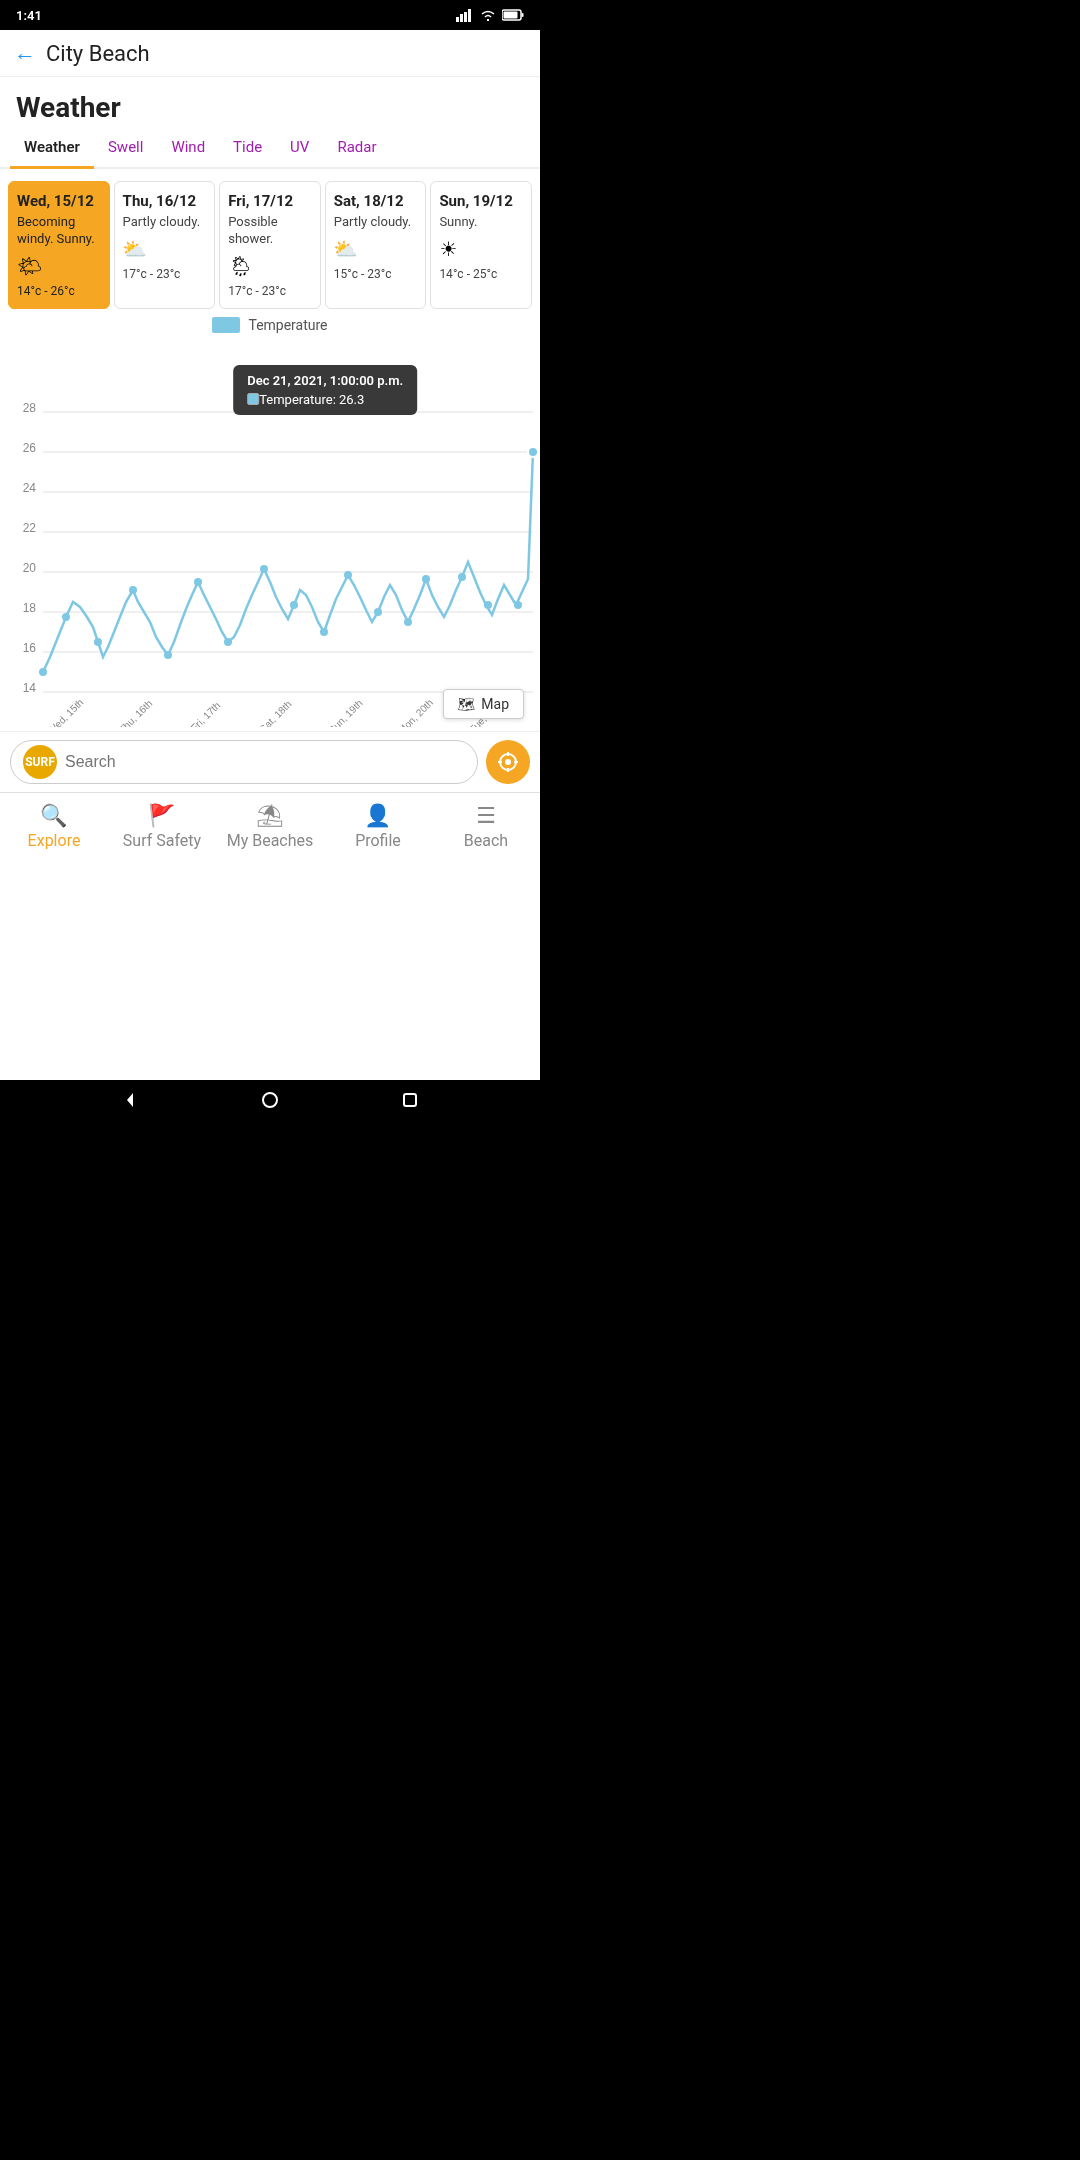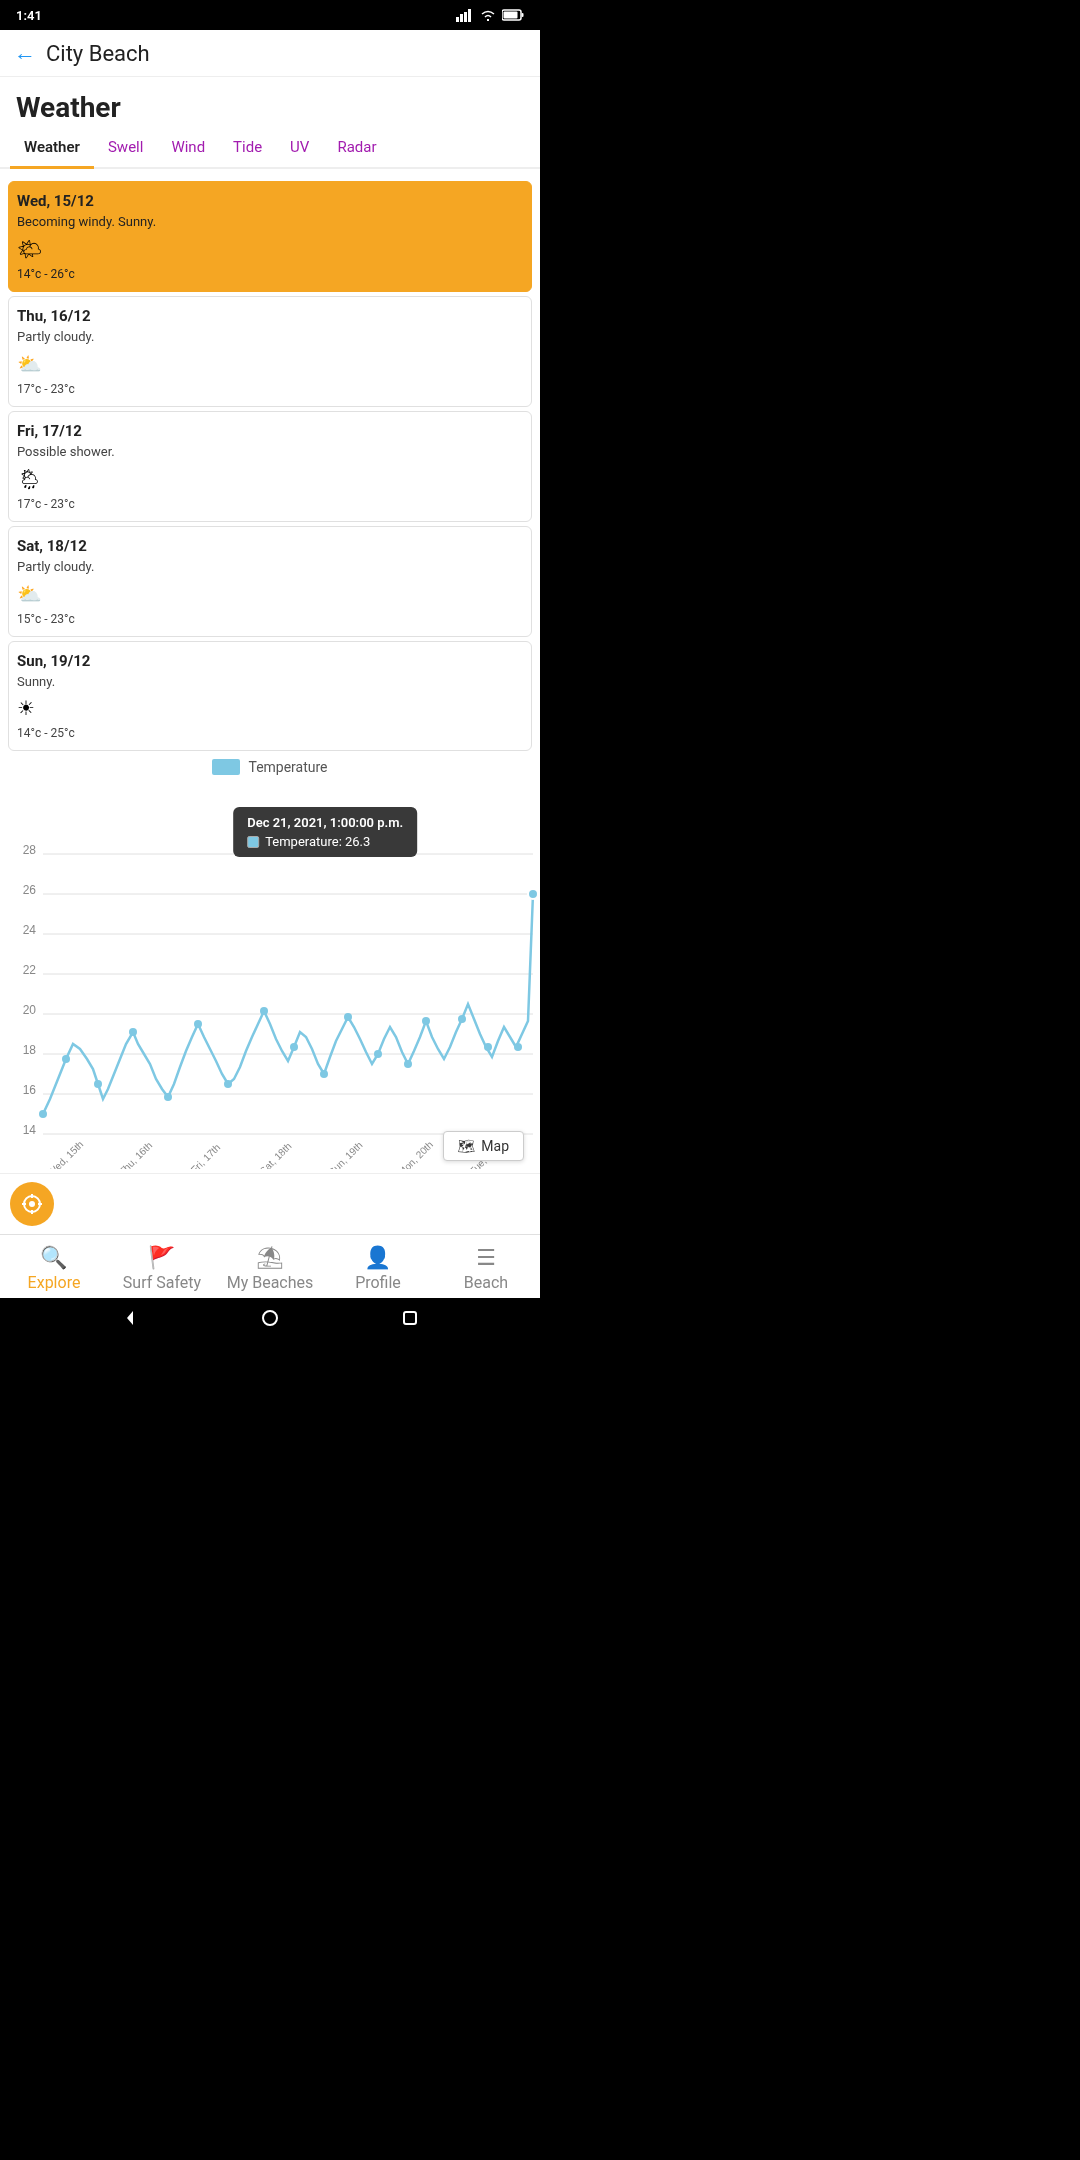--- a/index.html
+++ b/index.html
@@ -72,21 +72,21 @@
       border-bottom: 3px solid transparent;
       margin-bottom: -2px;
     }
     .tab-item.active {
       color: #222;
       font-weight: 600;
       border-bottom: 3px solid #f5a623;
     }
     .forecast-row {
       display: flex;
-      flex-direction: column;
+      flex-direction: row;
       padding: 12px 8px 4px 8px;
       gap: 4px;
       overflow-x: auto;
     }
     .forecast-card {
       background: #fff;
       border: 1px solid #e0e0e0;
       border-radius: 6px;
       padding: 10px 8px;
       min-width: 92px;
@@ -165,21 +165,20 @@
       pointer-events: none;
       white-space: nowrap;
     }
     .tooltip-box .tooltip-time {
       font-weight: 600;
       margin-bottom: 4px;
     }
     .tooltip-box .tooltip-val {
       display: flex;
       align-items: center;
-      gap: 6px;
     }
     .tooltip-color-box {
       width: 12px;
       height: 12px;
       background: #7ec8e3;
       border: 1px solid #aaa;
       border-radius: 2px;
     }
     .map-btn {
       position: absolute;
@@ -469,20 +468,26 @@
 
       
       <div class="map-btn">
         <span>🗺</span>
         <span>Map</span>
       </div>
     </div>
   </div>
 
   <div class="search-bar-row">
+    <div class="search-bar-inner">
+      <div class="surfsafety-logo">
+        <span>SURF</span>
+      </div>
+      <input class="search-input" type="text" placeholder="Search" style="">
+    </div>
     <div class="location-btn">
       <svg width="22" height="22" viewBox="0 0 22 22">
         <circle cx="11" cy="11" r="8" stroke="white" stroke-width="2" fill="none"></circle>
         <circle cx="11" cy="11" r="3" fill="white"></circle>
         <line x1="11" y1="1" x2="11" y2="5" stroke="white" stroke-width="2"></line>
         <line x1="11" y1="17" x2="11" y2="21" stroke="white" stroke-width="2"></line>
         <line x1="1" y1="11" x2="5" y2="11" stroke="white" stroke-width="2"></line>
         <line x1="17" y1="11" x2="21" y2="11" stroke="white" stroke-width="2"></line>
       </svg>
     </div>

